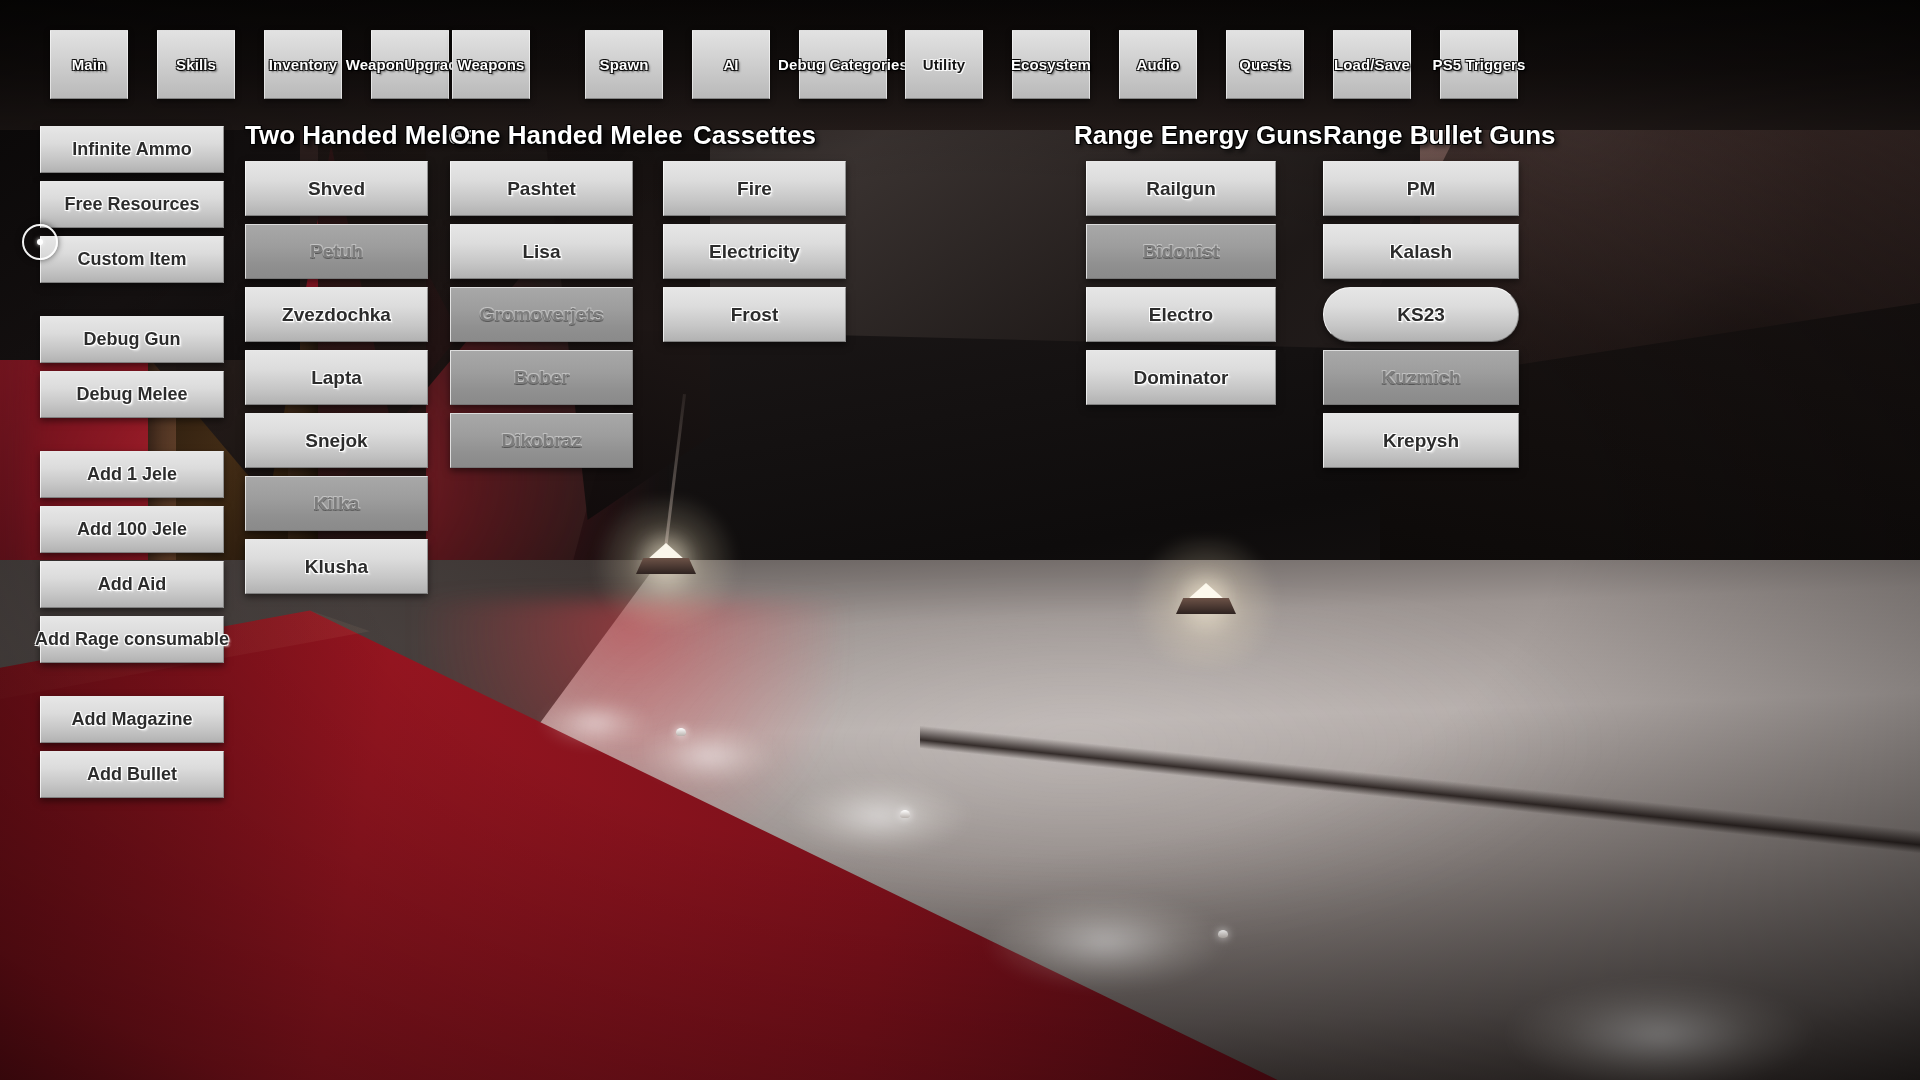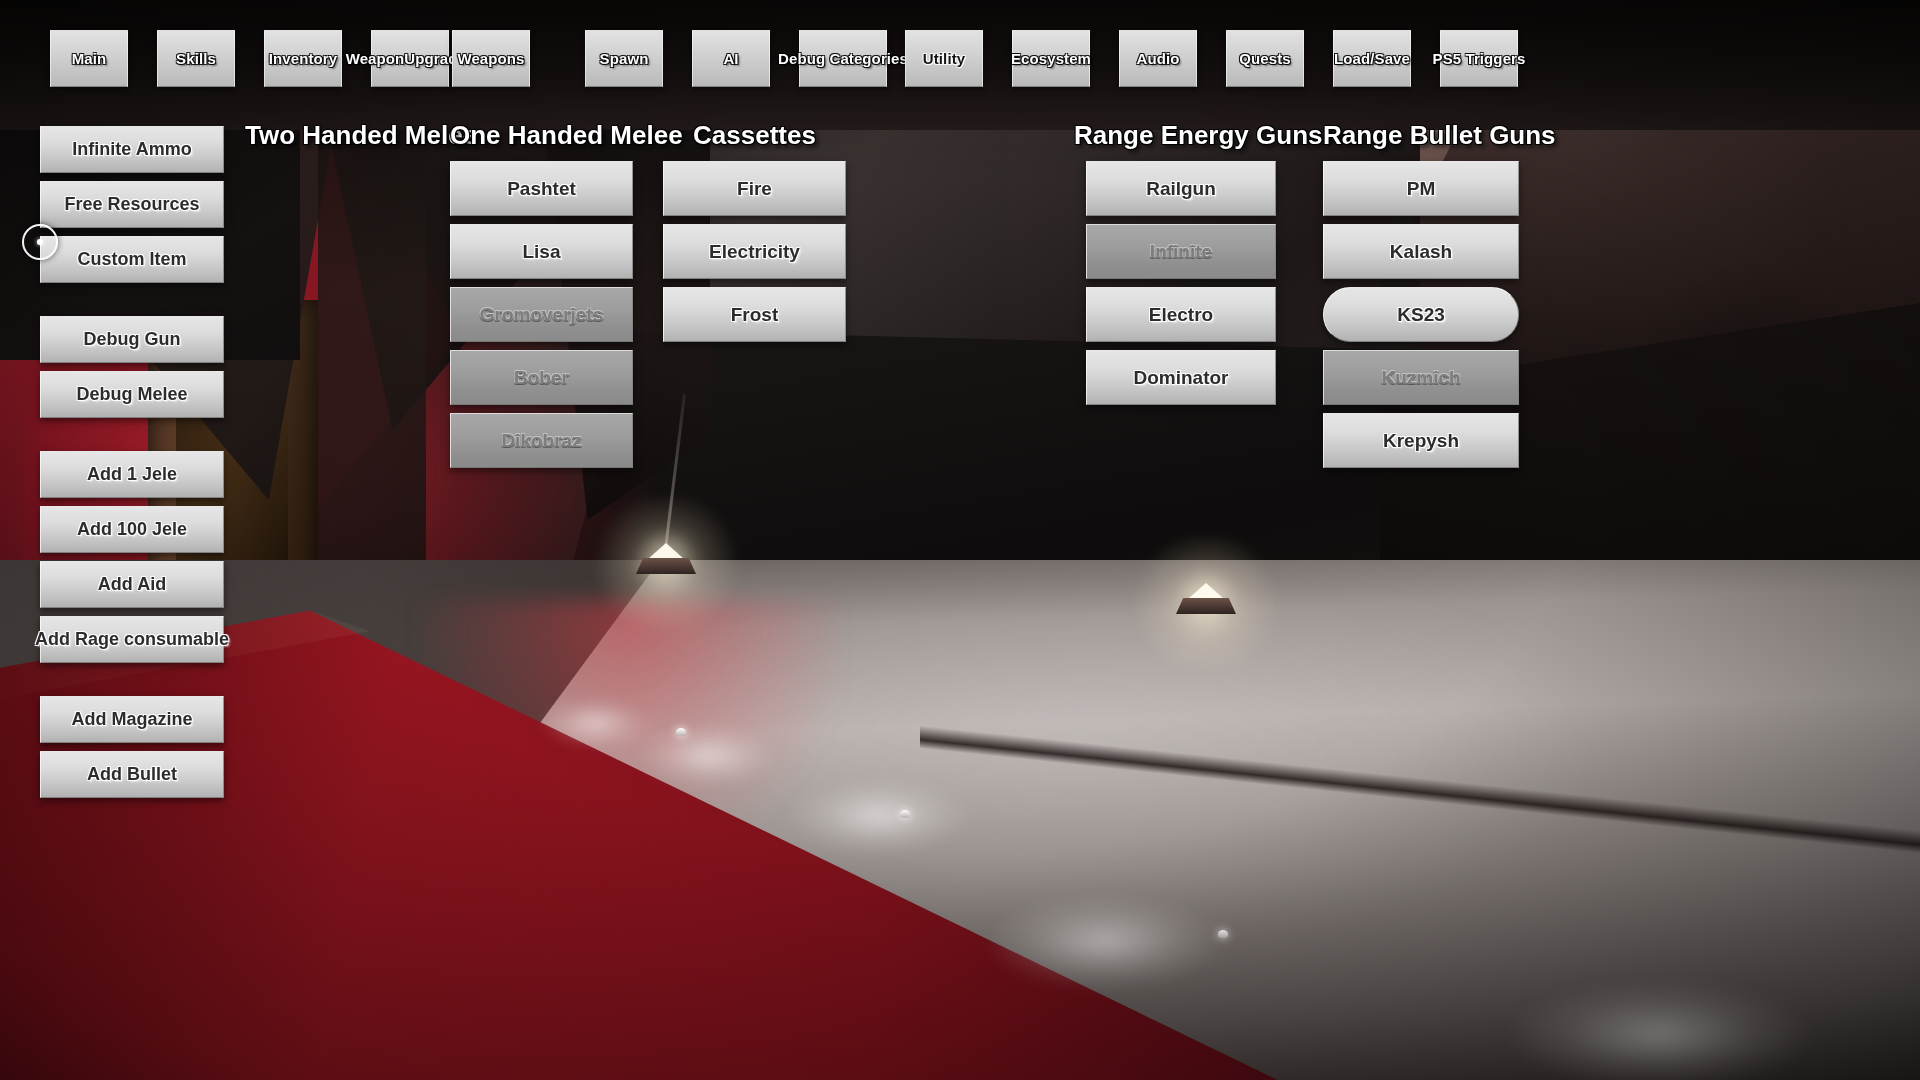--- a/index.html
+++ b/index.html
@@ -193,21 +193,21 @@
     position:absolute; inset:0;
     background:radial-gradient(ellipse 78% 78% at 50% 48%, rgba(0,0,0,0) 40%, rgba(0,0,0,0.40) 82%, rgba(0,0,0,0.70) 100%);
   }
 
   
   #ui { position:absolute; inset:0; z-index:5; }
 
   
   .topnav { position:absolute; left:0; top:0; width:1920px; height:92px; }
   .nav-btn {
-    position:absolute; top:30px; height:57px;
+    position:absolute; top:30px; height:69px;
     background:linear-gradient(180deg,#e2e2e2 0%, #d2d2d2 40%, #b9b9b9 100%);
     border:1px solid rgba(255,255,255,0.55);
     border-bottom:1px solid rgba(90,90,90,0.7);
     display:flex; align-items:center; justify-content:center;
     color:#ffffff;
     font-size:15px; font-weight:bold;
     text-shadow:
       -1px -1px 0 rgba(0,0,0,0.85), 1px -1px 0 rgba(0,0,0,0.85),
       -1px  1px 0 rgba(0,0,0,0.85), 1px  1px 0 rgba(0,0,0,0.85),
        2px  2px 2px rgba(0,0,0,0.5);
@@ -362,20 +362,29 @@
           <div class="mbtn left" style="margin-bottom: 8px;">Add Aid</div>
           <div class="mbtn left" style="margin-bottom: 8px;">Add Rage consumable</div>
         </div>
         <div style="margin-bottom: 0px;">
           <div class="mbtn left" style="margin-bottom: 8px;">Add Magazine</div>
           <div class="mbtn left" style="margin-bottom: 8px;">Add Bullet</div>
         </div>
       </div>
       <div class="col" style="left: 245px; top: 120px; width: 183px;">
         <div class="col-title">Two Handed Melee</div>
+        <div style="margin-bottom: 0px;">
+          <div class="mbtn" style="margin-bottom: 8px;">Shved</div>
+          <div class="mbtn disabled" style="margin-bottom: 8px;">Petuh</div>
+          <div class="mbtn" style="margin-bottom: 8px;">Zvezdochka</div>
+          <div class="mbtn" style="margin-bottom: 8px;">Lapta</div>
+          <div class="mbtn" style="margin-bottom: 8px;">Snejok</div>
+          <div class="mbtn disabled" style="margin-bottom: 8px;">Kilka</div>
+          <div class="mbtn" style="margin-bottom: 8px;">Klusha</div>
+        </div>
       </div>
       <div class="col" style="left: 450px; top: 120px; width: 183px;">
         <div class="col-title">One Handed Melee</div>
         <div style="margin-bottom: 8px;">
           <div class="mbtn" style="margin-bottom: 8px;">Pashtet</div>
           <div class="mbtn" style="margin-bottom: 8px;">Lisa</div>
           <div class="mbtn disabled" style="margin-bottom: 8px;">Gromoverjets</div>
           <div class="mbtn disabled" style="margin-bottom: 8px;">Bober</div>
           <div class="mbtn disabled" style="margin-bottom: 8px;">Dikobraz</div>
         </div>
@@ -385,21 +394,21 @@
         <div style="margin-bottom: 0px;">
           <div class="mbtn" style="margin-bottom: 8px;">Fire</div>
           <div class="mbtn" style="margin-bottom: 8px;">Electricity</div>
           <div class="mbtn" style="margin-bottom: 8px;">Frost</div>
         </div>
       </div>
       <div class="col" style="left: 1074px; top: 120px; width: 202px;">
         <div class="col-title">Range Energy Guns</div>
         <div style="margin-bottom: 0px; padding-left: 12px;">
           <div class="mbtn" style="margin-bottom: 8px;">Railgun</div>
-          <div class="mbtn disabled" style="margin-bottom: 8px;">Infinite</div>
+          <div class="mbtn disabled" style="margin-bottom: 8px;">Bidonist</div>
           <div class="mbtn" style="margin-bottom: 8px;">Electro</div>
           <div class="mbtn" style="margin-bottom: 8px;">Dominator</div>
         </div>
       </div>
       <div class="col" style="left: 1323px; top: 120px; width: 196px;">
         <div class="col-title">Range Bullet Guns</div>
         <div style="margin-bottom: 0px;">
           <div class="mbtn" style="margin-bottom: 8px;">PM</div>
           <div class="mbtn" style="margin-bottom: 8px;">Kalash</div>
           <div class="mbtn" style="margin-bottom: 8px; border-radius: 27px;">KS23</div>

